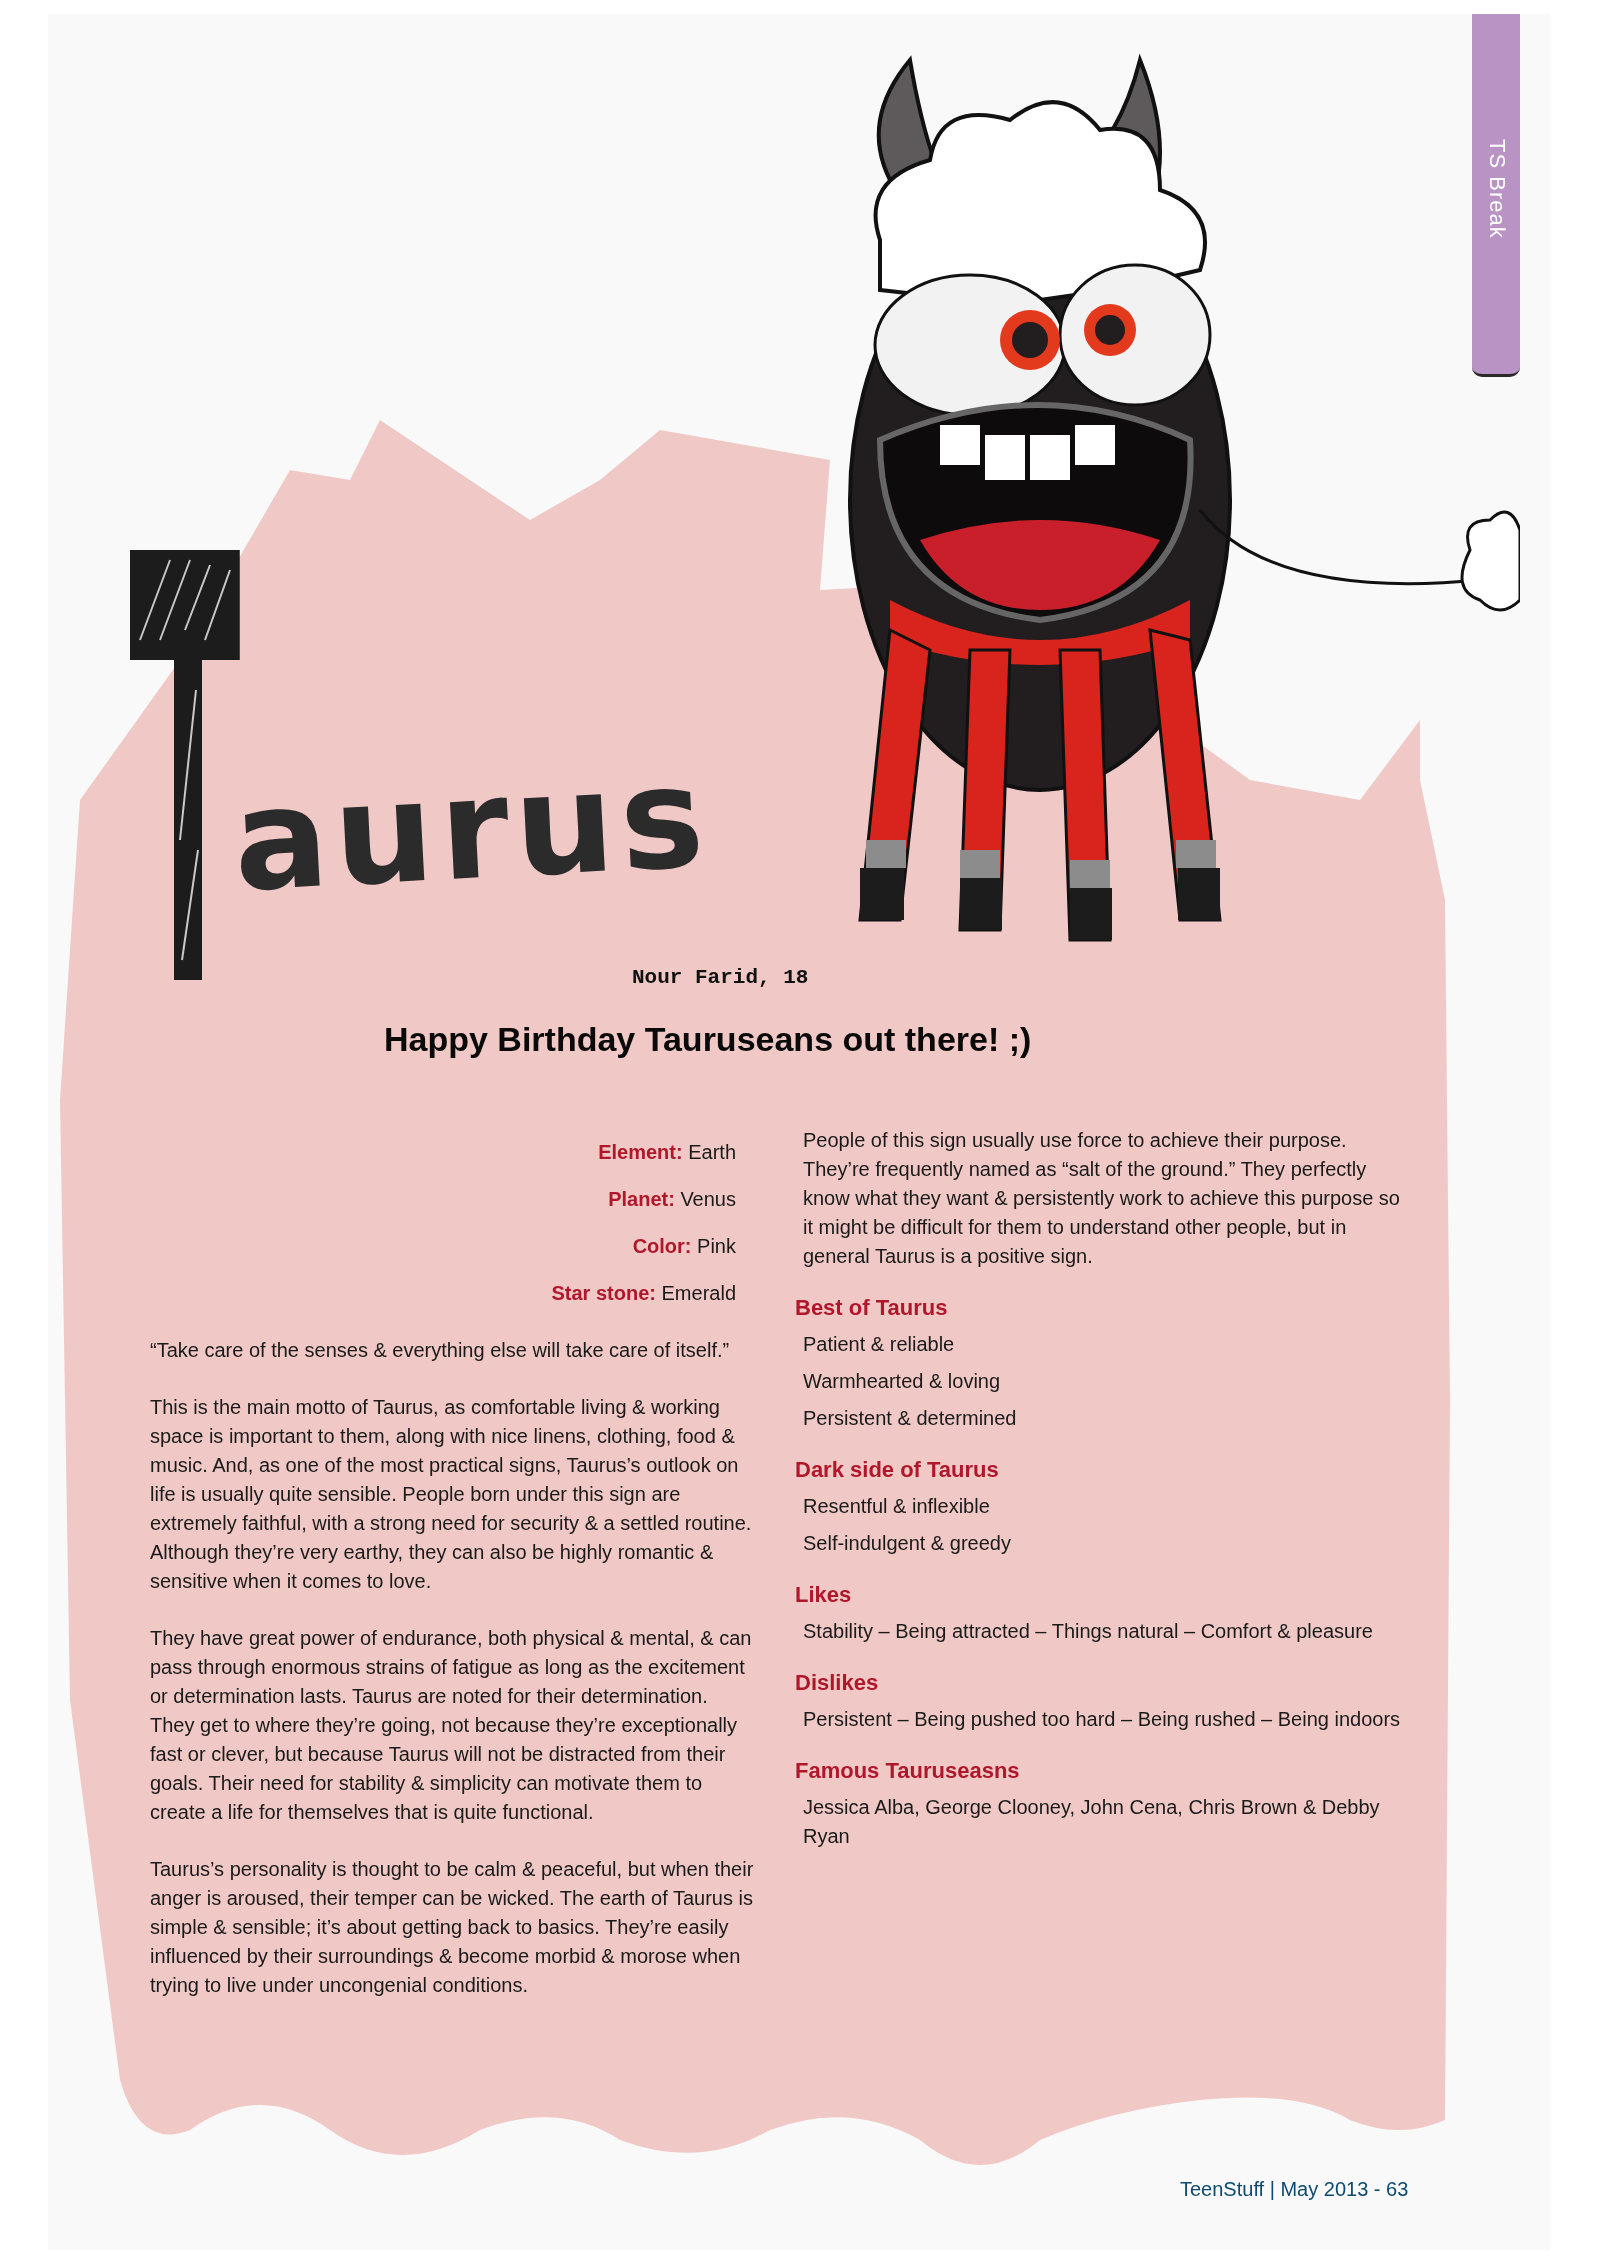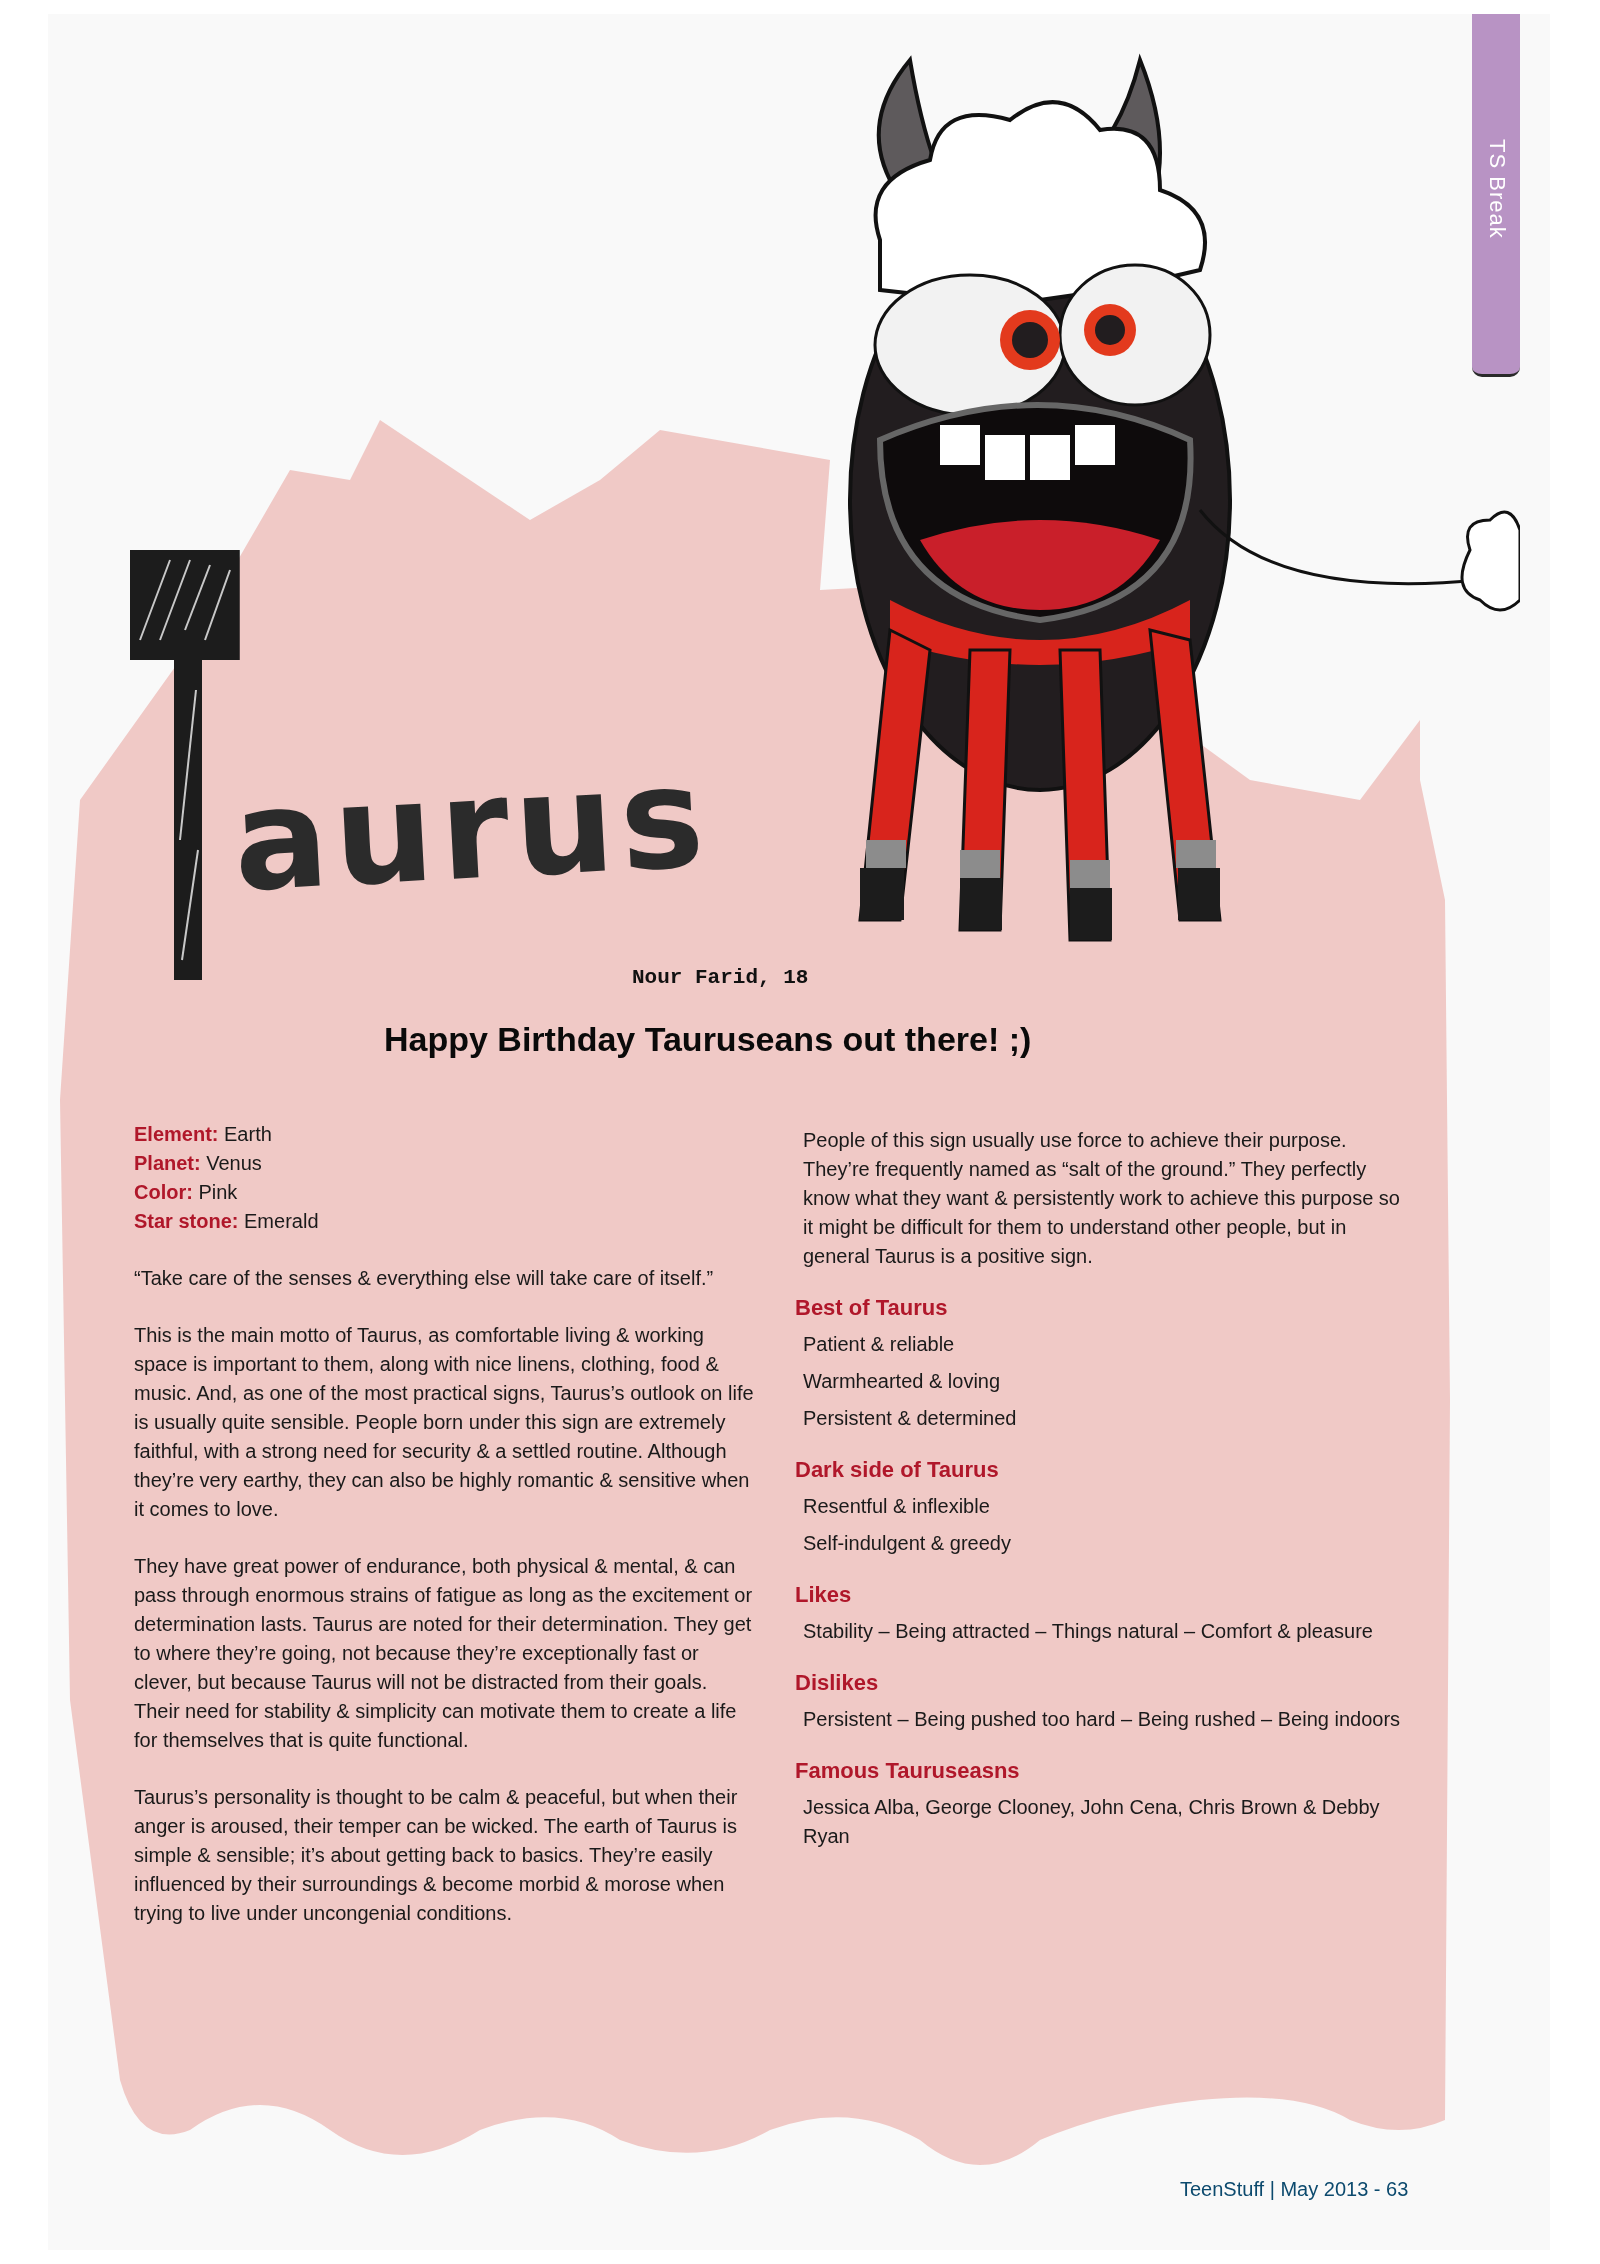--- a/index.html
+++ b/index.html
@@ -37,23 +37,23 @@
   }
   .headline {
     position: absolute; left: 384px; top: 1020px; font-size: 34px;
     font-weight: bold; color: #0a0a0a;
   }
   .col {
     position: absolute; font-size: 20px; line-height: 29px; color: #1a1a1a;
   }
   .col-left { left: 134px; top: 1120px; width: 620px; }
   .col-right { left: 795px; top: 1118px; width: 620px; }
-  .fact { margin: 0; }
+  .fact { margin: 18px; text-align: right; }
   .fact .k { color: #b0172a; font-weight: bold; }
-  .para { margin: 28px 0 0 0; }
+  .para { margin: 28px 0 0 16px; }
   .sec-h { color: #b0172a; font-weight: bold; font-size: 22px; margin: 22px 0 0 0; }
   .sec-line { margin: 8px; }
   .footer {
     position: absolute; left: 1180px; top: 2178px; font-size: 20px; color: #0c4a6e;
   }
 </style>
 </head>
 <body>
 
 <div class="page"></div>

